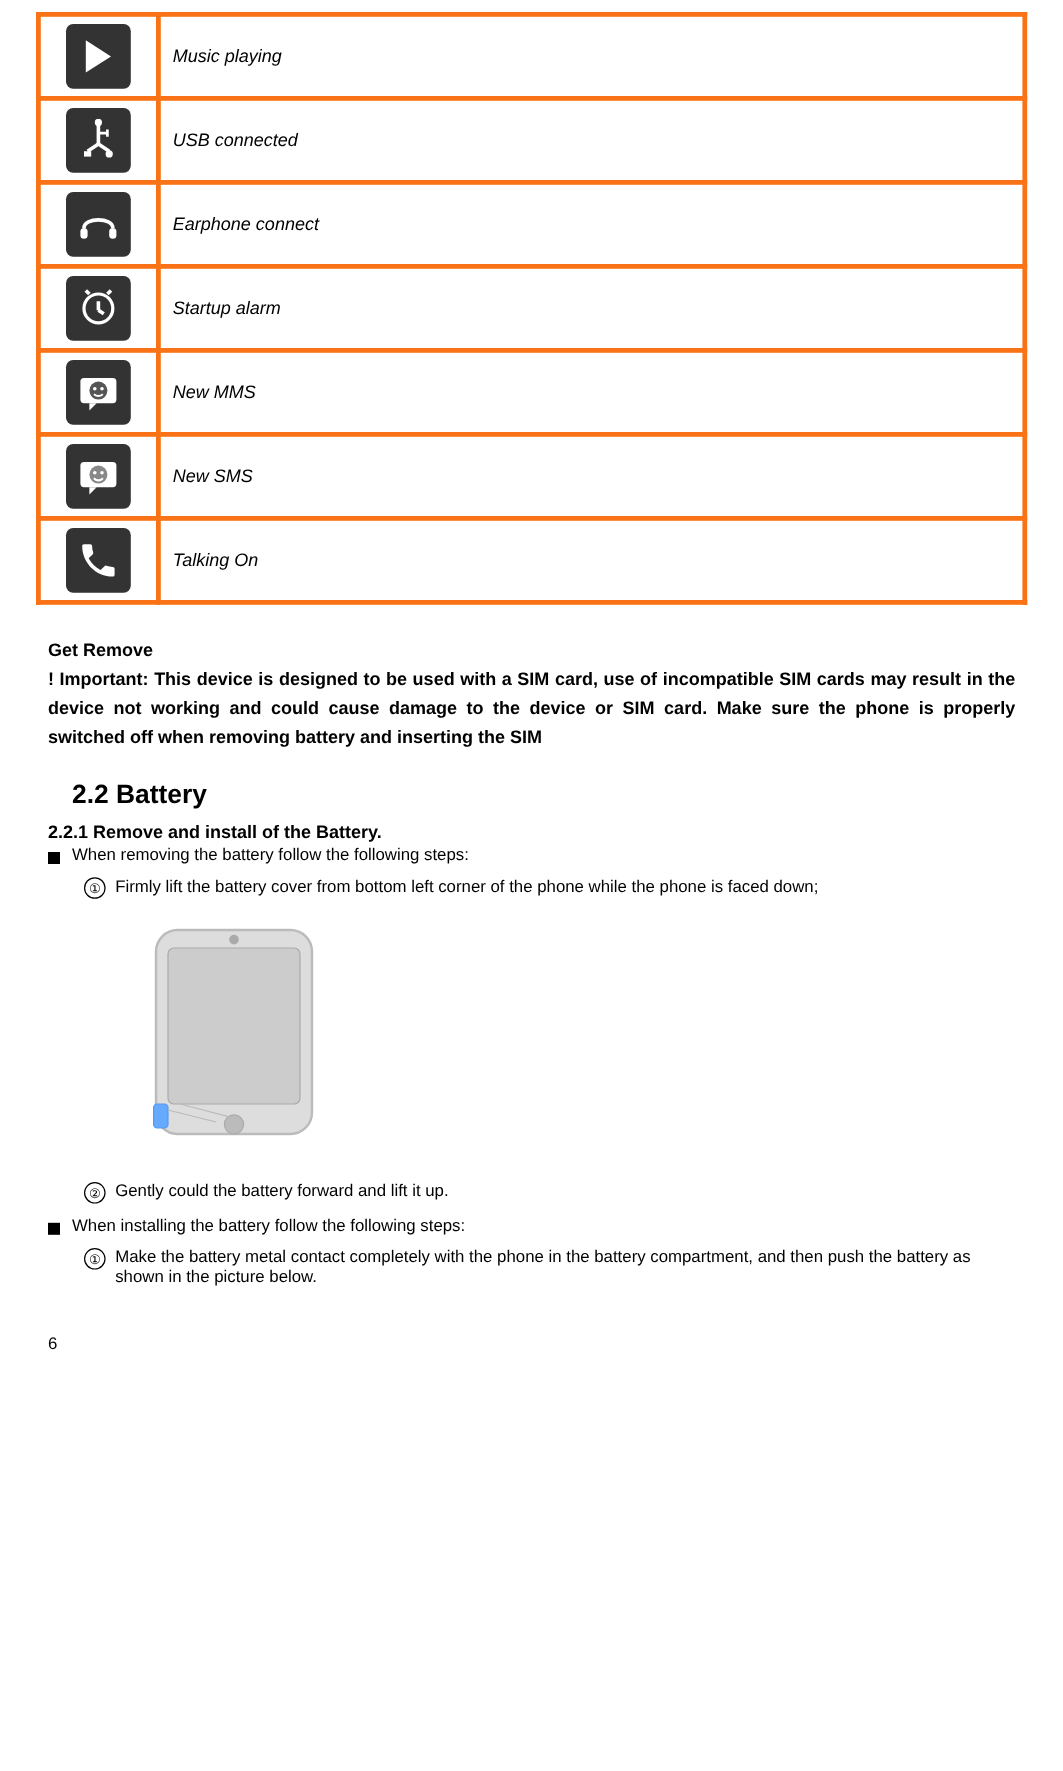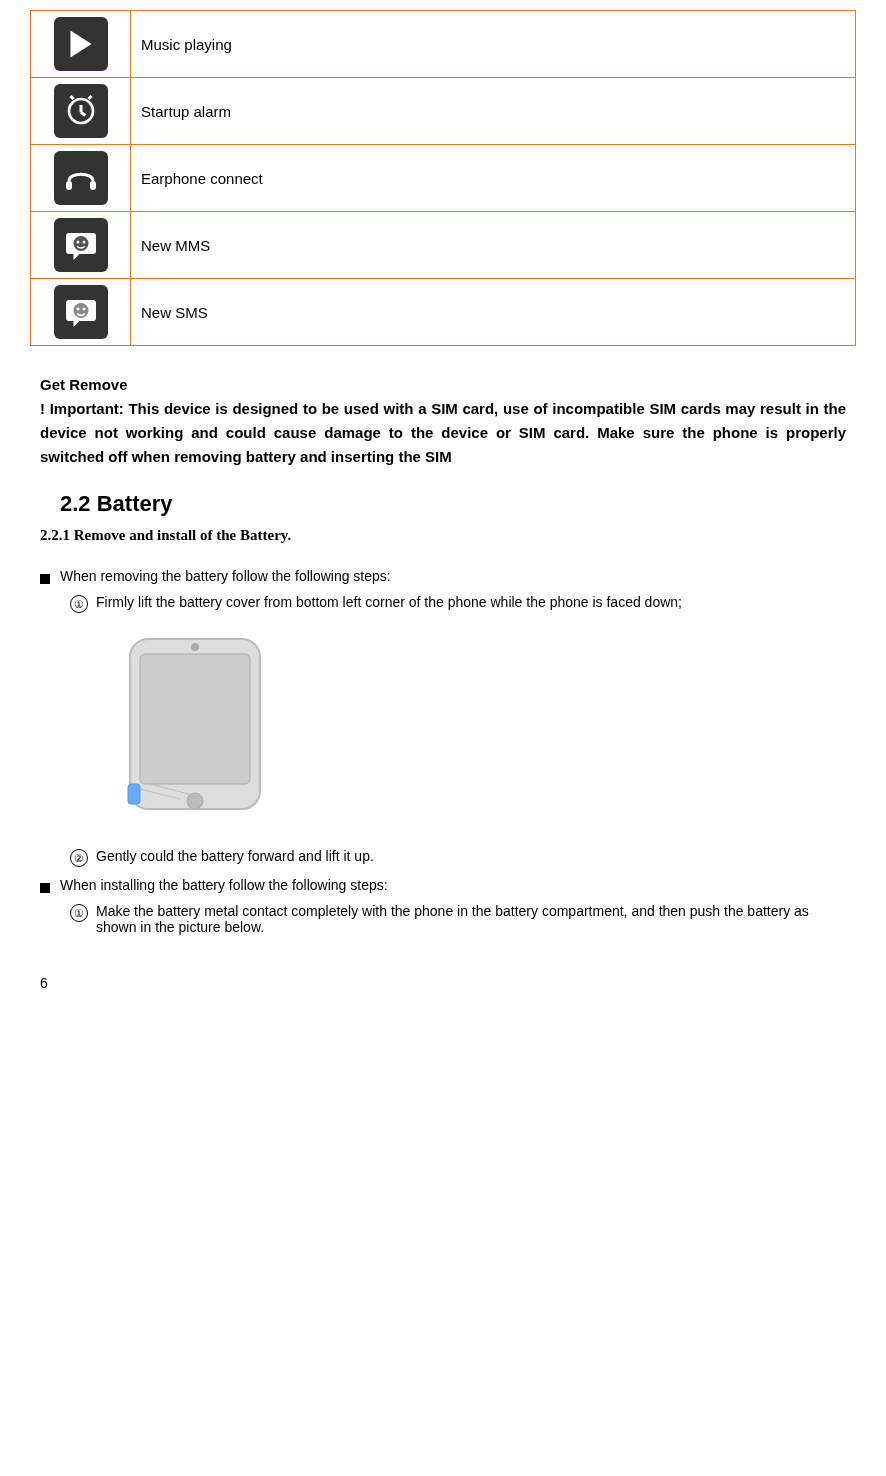--- a/index.html
+++ b/index.html
@@ -13,23 +13,24 @@
       padding: 10px 30px 30px 30px;
     }
 
     
     .icon-table {
       width: 100%;
       border-collapse: collapse;
       margin-bottom: 30px;
     }
     .icon-table td {
-      border: 1px solid #f97316;
+      border: 4px solid #f97316;
       padding: 6px 10px;
       vertical-align: middle;
+      font-style: italic;
     }
     .icon-cell {
       width: 100px;
       text-align: center;
     }
     .icon-box {
       display: inline-flex;
       align-items: center;
       justify-content: center;
       width: 54px;
@@ -63,22 +64,21 @@
       text-align: justify;
     }
     .section-header {
       font-size: 22px;
       font-weight: bold;
       margin: 22px 0 10px 20px;
     }
     .subsection-header {
       font-size: 15px;
       font-weight: bold;
-      margin: 10px 0 24px 0;
-      font-family: Liberation Serif, serif;
+      margin: 10px 0 2px 0;
     }
     .bullet-list {
       list-style: none;
       padding: 0;
       margin: 0 0 10px 0;
     }
     .bullet-list > li {
       display: flex;
       align-items: flex-end;
       margin-bottom: 6px;
@@ -135,49 +135,67 @@
       <td class="icon-cell">
         <div class="icon-box">
           <svg viewBox="0 0 24 24">
             <polygon points="5,3 19,12 5,21" fill="white"></polygon>
           </svg>
         </div>
       </td>
       <td class="text-cell">Music playing</td>
     </tr>
 
+    <tr>
+      <td class="icon-cell">
+        <div class="icon-box">
+          <svg viewBox="0 0 24 24">
+
+            <line x1="12" y1="2" x2="12" y2="14" stroke="white" stroke-width="2"></line>
+            <line x1="12" y1="14" x2="6" y2="18" stroke="white" stroke-width="2"></line>
+            <line x1="12" y1="14" x2="18" y2="18" stroke="white" stroke-width="2"></line>
+            <circle cx="12" cy="2" r="2" fill="white"></circle>
+            <rect x="4" y="18" width="4" height="3" fill="white"></rect>
+            <circle cx="18" cy="19.5" r="2" fill="white"></circle>
+            <line x1="12" y1="8" x2="17" y2="8" stroke="white" stroke-width="1.5"></line>
+            <line x1="17" y1="6" x2="17" y2="10" stroke="white" stroke-width="1.5"></line>
+          </svg>
+        </div>
+      </td>
+      <td class="text-cell">USB connected</td>
+    </tr>
+
+    <tr>
+      <td class="icon-cell">
+        <div class="icon-box">
+          <svg viewBox="0 0 24 24">
+            <path d="M4 14 C4 8 20 8 20 14" stroke="white" stroke-width="2" fill="none"></path>
+            <rect x="2" y="14" width="4" height="6" rx="2" fill="white"></rect>
+            <rect x="18" y="14" width="4" height="6" rx="2" fill="white"></rect>
+          </svg>
+        </div>
+      </td>
+      <td class="text-cell">Earphone connect</td>
+    </tr>
 
     <tr>
       <td class="icon-cell">
         <div class="icon-box">
           <svg viewBox="0 0 24 24">
 
             <circle cx="12" cy="12" r="8" stroke="white" stroke-width="1.8" fill="none"></circle>
             <line x1="12" y1="8" x2="12" y2="13" stroke="white" stroke-width="2"></line>
             <line x1="12" y1="13" x2="15" y2="15" stroke="white" stroke-width="2"></line>
 
             <line x1="7" y1="4" x2="5" y2="2" stroke="white" stroke-width="2"></line>
             <line x1="17" y1="4" x2="19" y2="2" stroke="white" stroke-width="2"></line>
           </svg>
         </div>
       </td>
       <td class="text-cell">Startup alarm</td>
-    </tr>
-
-    <tr>
-      <td class="icon-cell">
-        <div class="icon-box">
-          <svg viewBox="0 0 24 24">
-            <path d="M4 14 C4 8 20 8 20 14" stroke="white" stroke-width="2" fill="none"></path>
-            <rect x="2" y="14" width="4" height="6" rx="2" fill="white"></rect>
-            <rect x="18" y="14" width="4" height="6" rx="2" fill="white"></rect>
-          </svg>
-        </div>
-      </td>
-      <td class="text-cell">Earphone connect</td>
     </tr>
 
     <tr>
       <td class="icon-cell">
         <div class="icon-box">
           <svg viewBox="0 0 24 24">
 
             <rect x="2" y="4" width="20" height="14" rx="2" fill="white"></rect>
 
             <circle cx="12" cy="11" r="5" fill="#555"></circle>
@@ -200,20 +218,30 @@
             <circle cx="10" cy="10" r="1" fill="white"></circle>
             <circle cx="14" cy="10" r="1" fill="white"></circle>
             <path d="M9.5 13 Q12 15.5 14.5 13" stroke="white" stroke-width="1.2" fill="none"></path>
             <polygon points="7,18 7,22 11,18" fill="white"></polygon>
           </svg>
         </div>
       </td>
       <td class="text-cell">New SMS</td>
     </tr>
 
+    <tr>
+      <td class="icon-cell">
+        <div class="icon-box">
+          <svg viewBox="0 0 24 24">
+            <path d="M6.6 10.8c1.4 2.8 3.8 5.1 6.6 6.6l2.2-2.2c.3-.3.7-.4 1-.2 1.1.4 2.3.6 3.6.6.6 0 1 .4 1 1V20c0 .6-.4 1-1 1-9.4 0-17-7.6-17-17 0-.6.4-1 1-1h3.5c.6 0 1 .4 1 1 0 1.3.2 2.5.6 3.6.1.3 0 .7-.2 1L6.6 10.8z" fill="white"></path>
+          </svg>
+        </div>
+      </td>
+      <td class="text-cell">Talking On</td>
+    </tr>
   </tbody>
 </table>
 
 <div class="content">
 
   <p class="get-started">Get Remove</p>
   <p class="important-text">! Important: This device is designed to be used with a SIM card, use of incompatible SIM cards may result in the device not working and could cause damage to the device or SIM card. Make sure the phone is properly switched off when removing battery and inserting the SIM</p>
 
   <h2 class="section-header">2.2   Battery</h2>
 

